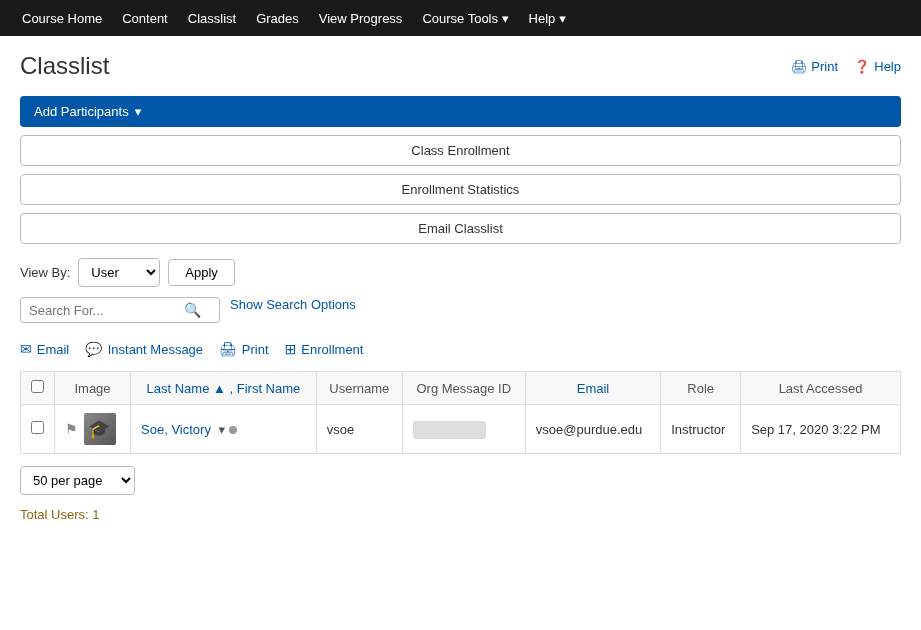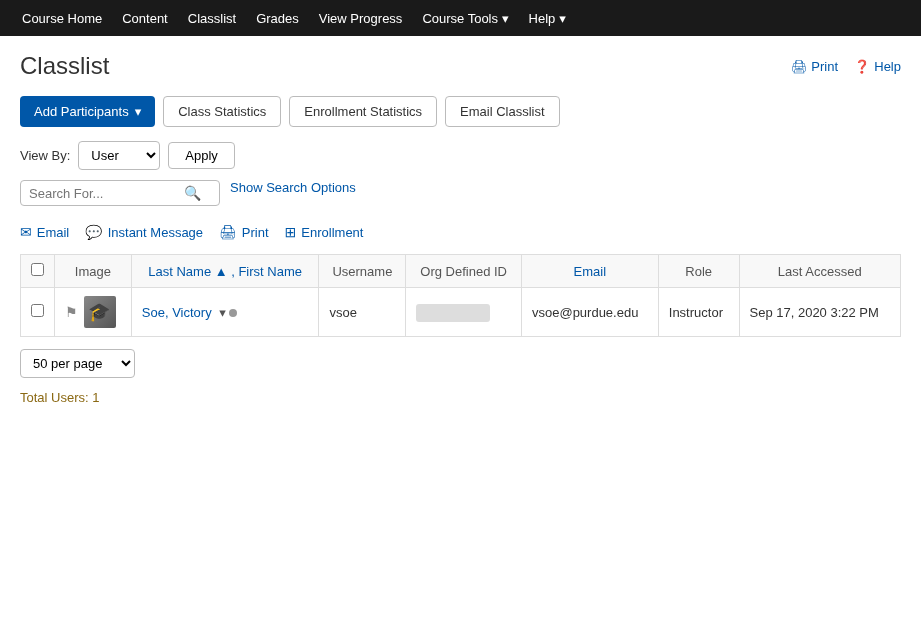--- a/index.html
+++ b/index.html
@@ -57,20 +57,21 @@
       align-items: center;
       gap: 4px;
     }
 
     
     .action-bar {
       display: flex;
       gap: 8px;
       margin-bottom: 14px;
       flex-wrap: wrap;
+      flex-direction: column;
     }
     .btn-primary {
       background: #0057a8;
       color: #fff;
       border: none;
       padding: 8px 14px;
       border-radius: 4px;
       cursor: pointer;
       font-size: 13px;
       display: flex;
@@ -277,21 +278,21 @@
         <span>Help</span>
       </a>
     </div>
   </div>
 
   <div class="action-bar">
     <button class="btn-primary">
       <span>Add Participants</span>
       <span>▾</span>
     </button>
-    <button class="btn-secondary">Class Statistics</button>
+    <button class="btn-secondary">Class Enrollment</button>
     <button class="btn-secondary">Enrollment Statistics</button>
     <button class="btn-secondary">Email Classlist</button>
   </div>
 
   <div class="viewby-row">
     <span class="viewby-label">View By:</span>
     <select class="viewby-select">
       <option>User</option>
       <option>Group</option>
       <option>Section</option>
@@ -335,21 +336,21 @@
         <th>
           <span>Image</span>
         </th>
         <th class="sortable">
           <span>Last Name ▲ , First Name</span>
         </th>
         <th>
           <span>Username</span>
         </th>
         <th>
-          <span>Org Defined ID</span>
+          <span>Org Message ID</span>
         </th>
         <th class="sortable">
           <span>Email</span>
         </th>
         <th>
           <span>Role</span>
         </th>
         <th>
           <span>Last Accessed</span>
         </th>

